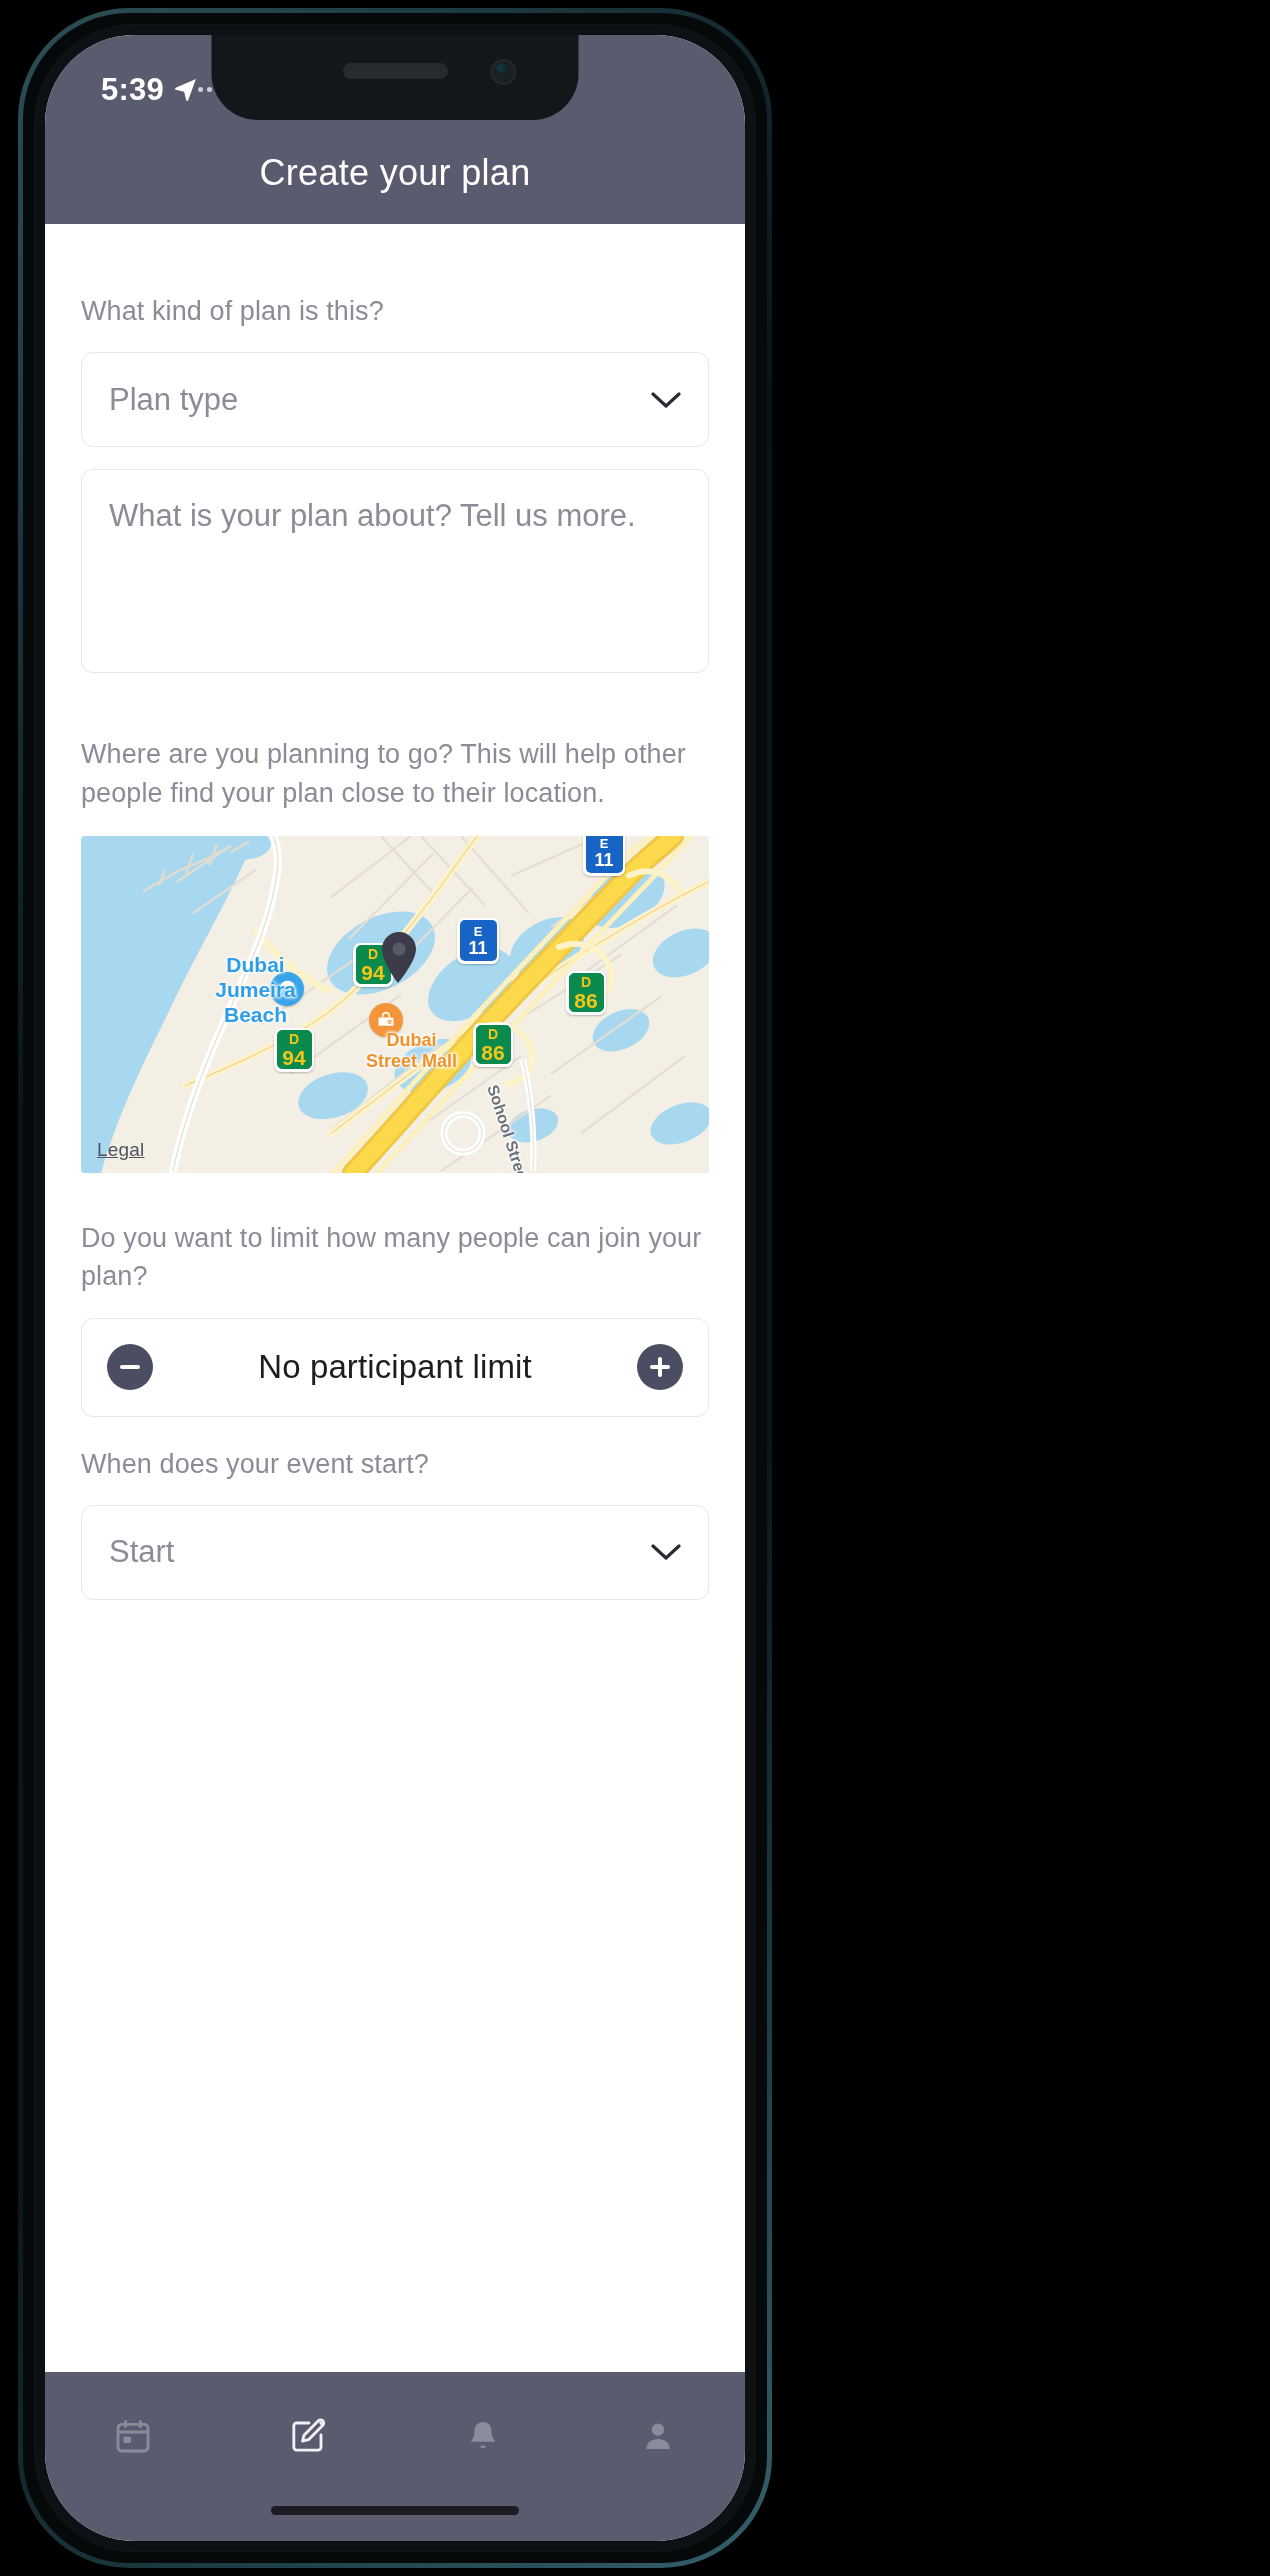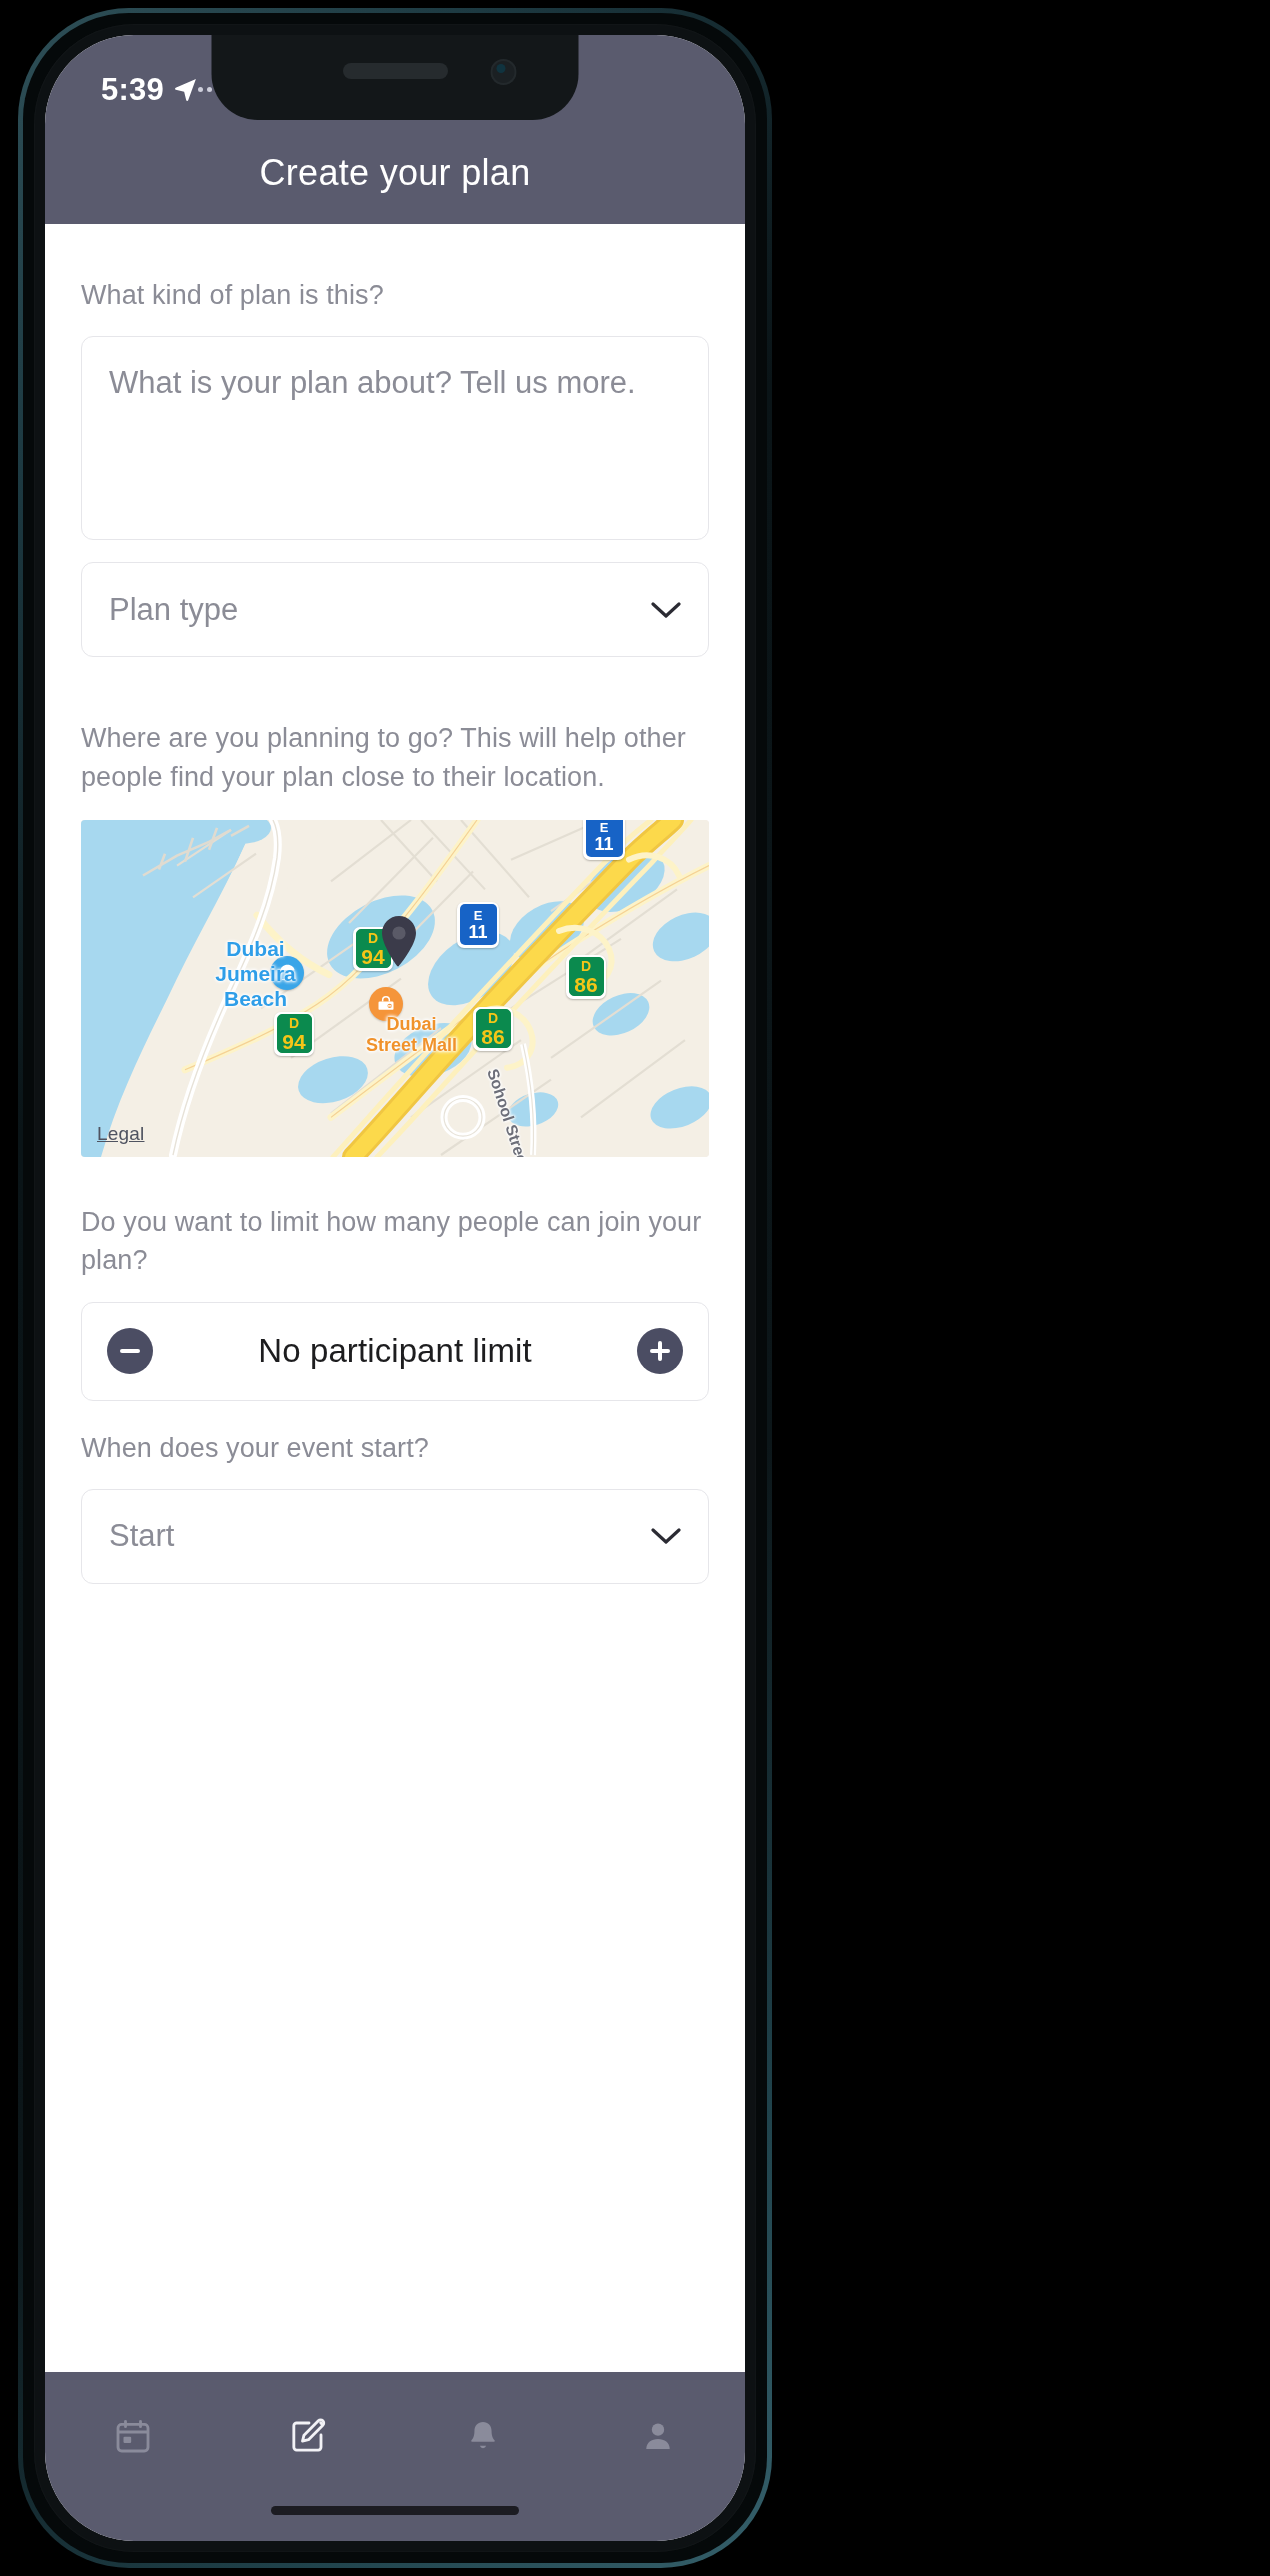--- a/index.html
+++ b/index.html
@@ -103,21 +103,21 @@
 
   
   .content {
     position:absolute; left:0; top:189px; right:0; bottom:169px;
     background:#fff; overflow:hidden; padding:0 36px;
   }
   .field-label {
     color:#8b8c96; font-size:27px; line-height:1.42; font-weight:400;
     letter-spacing:0.1px;
   }
-  .lbl-1 { margin-top:52px; }
+  .lbl-1 { margin-top:68px; }
   .lbl-2 { margin-top:62px; }
   .lbl-3 { margin-top:46px; }
   .lbl-4 { margin-top:28px; }
 
   .box {
     margin-top:22px; background:#fff;
     border:1.6px solid #e6e6ea; border-radius:12px;
   }
   .select-box {
     height:95px; display:flex; align-items:center;
@@ -258,29 +258,29 @@
                   </span>
               </div>
             </div>
             <div class="appbar-title">Create your plan</div>
           </div>
 
           <div class="content">
 
             <div class="field-label lbl-1">What kind of plan is this?</div>
 
-            <div class="box textarea-box">
-              <div class="textarea-text">What is your plan about? Tell us more.</div>
-            </div>
-
             <div class="box select-box">
               <span class="select-text">Plan type</span>
               <svg class="chev" viewBox="0 0 30 18">
                 <path d="M2 3l13 12L28 3" fill="none" stroke="#2b2b33" stroke-width="3.2" stroke-linecap="round" stroke-linejoin="round"></path>
               </svg>
+            </div>
+
+            <div class="box textarea-box">
+              <div class="textarea-text">What is your plan about? Tell us more.</div>
             </div>
 
             <div class="field-label lbl-2">Where are you planning to go? This will help other people find your plan close to their location.</div>
 
             <div class="map-wrap">
               <svg class="map-svg" viewBox="0 0 628 340" preserveAspectRatio="none">
                 <rect x="0" y="0" width="628" height="340" fill="#f4efe5"></rect>
 
                 <path d="M0,0 L175,0 C150,60 120,110 96,160 C70,215 40,270 20,340 L0,340 Z" fill="#a7d8ef"></path>
                 <path d="M175,0 L245,0 C215,55 185,105 160,155 C132,212 104,272 86,340 L22,340 C44,268 74,212 100,158 C126,104 152,54 175,0 Z" fill="#f4efe5"></path>

